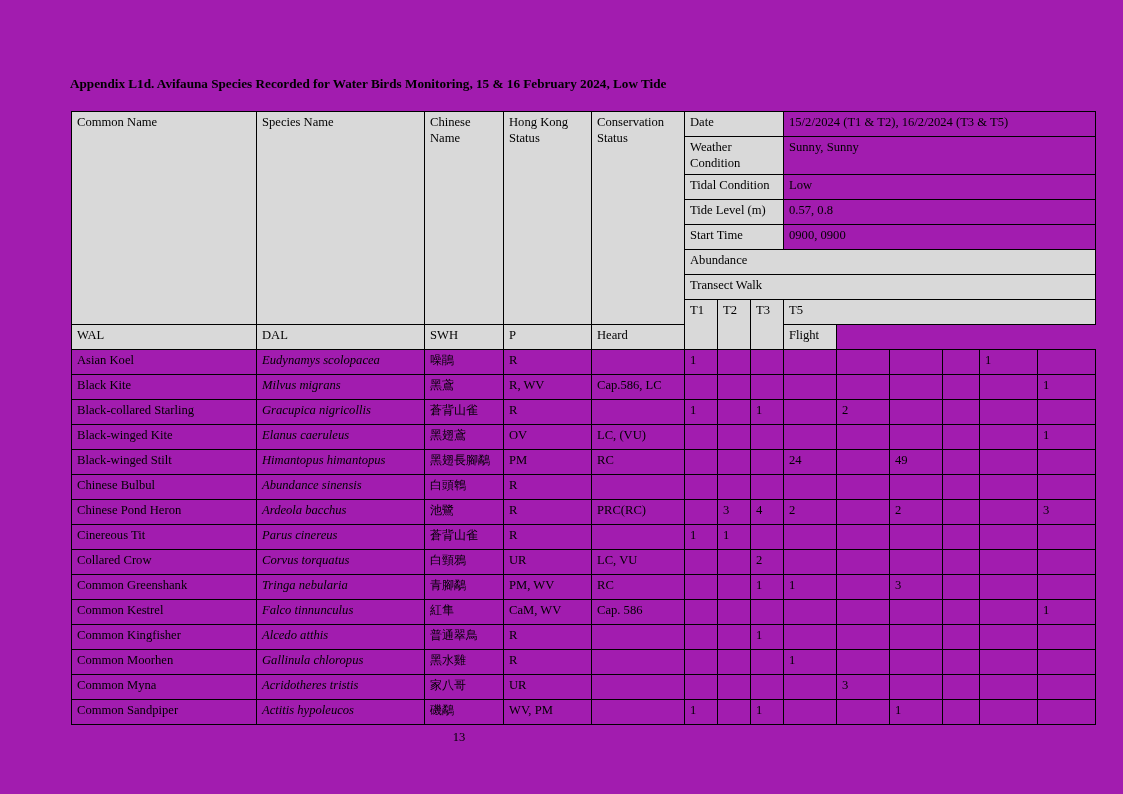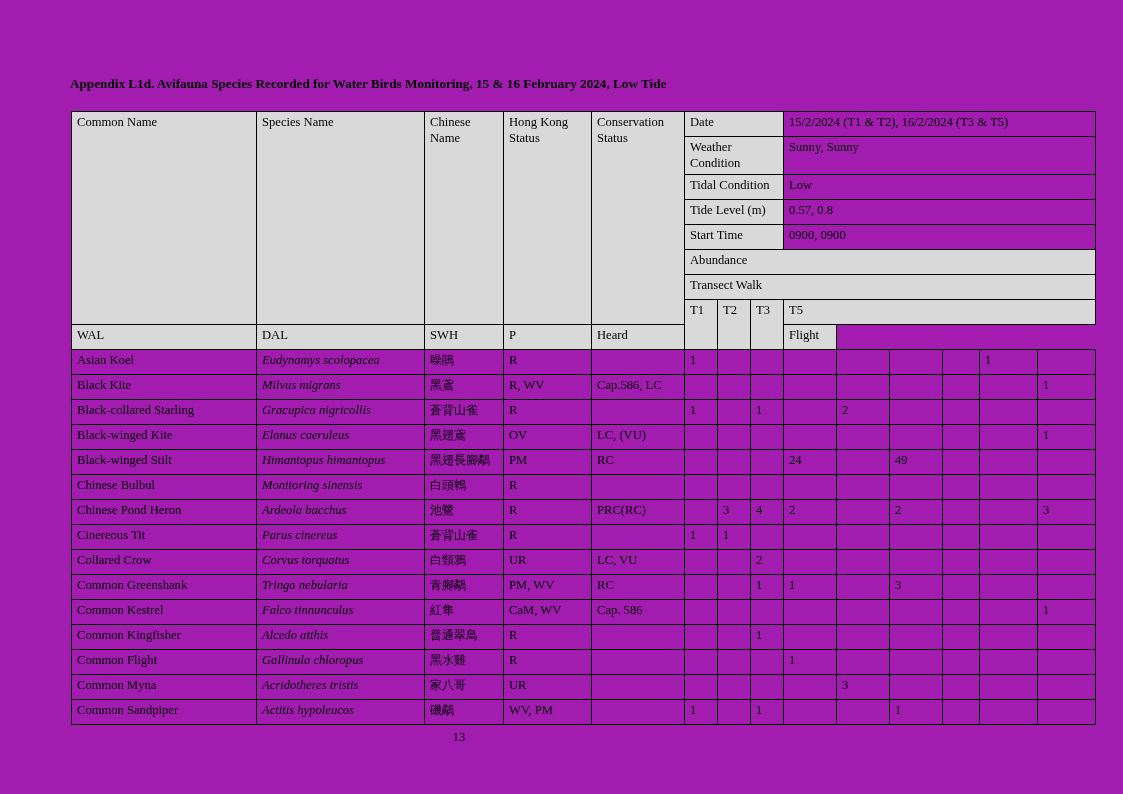--- a/index.html
+++ b/index.html
@@ -248,21 +248,21 @@
             <td class="row-cell num"></td>
             <td class="row-cell num">24</td>
             <td class="row-cell num"></td>
             <td class="row-cell num">49</td>
             <td class="row-cell num"></td>
             <td class="row-cell num"></td>
             <td class="row-cell num"></td>
           </tr>
           <tr>
             <td class="row-cell ">Chinese Bulbul</td>
-            <td class="row-cell italic">Monitoring sinensis</td>
+            <td class="row-cell italic">Abundance sinensis</td>
             <td class="row-cell cn">白頭鵯</td>
             <td class="row-cell ">R</td>
             <td class="row-cell "></td>
             <td class="row-cell num"></td>
             <td class="row-cell num"></td>
             <td class="row-cell num"></td>
             <td class="row-cell num"></td>
             <td class="row-cell num"></td>
             <td class="row-cell num"></td>
             <td class="row-cell num"></td>
@@ -359,21 +359,21 @@
             <td class="row-cell num"></td>
             <td class="row-cell num">1</td>
             <td class="row-cell num"></td>
             <td class="row-cell num"></td>
             <td class="row-cell num"></td>
             <td class="row-cell num"></td>
             <td class="row-cell num"></td>
             <td class="row-cell num"></td>
           </tr>
           <tr>
-            <td class="row-cell ">Common Flight</td>
+            <td class="row-cell ">Common Moorhen</td>
             <td class="row-cell italic">Gallinula chloropus</td>
             <td class="row-cell cn">黑水雞</td>
             <td class="row-cell ">R</td>
             <td class="row-cell "></td>
             <td class="row-cell num"></td>
             <td class="row-cell num"></td>
             <td class="row-cell num"></td>
             <td class="row-cell num">1</td>
             <td class="row-cell num"></td>
             <td class="row-cell num"></td>

